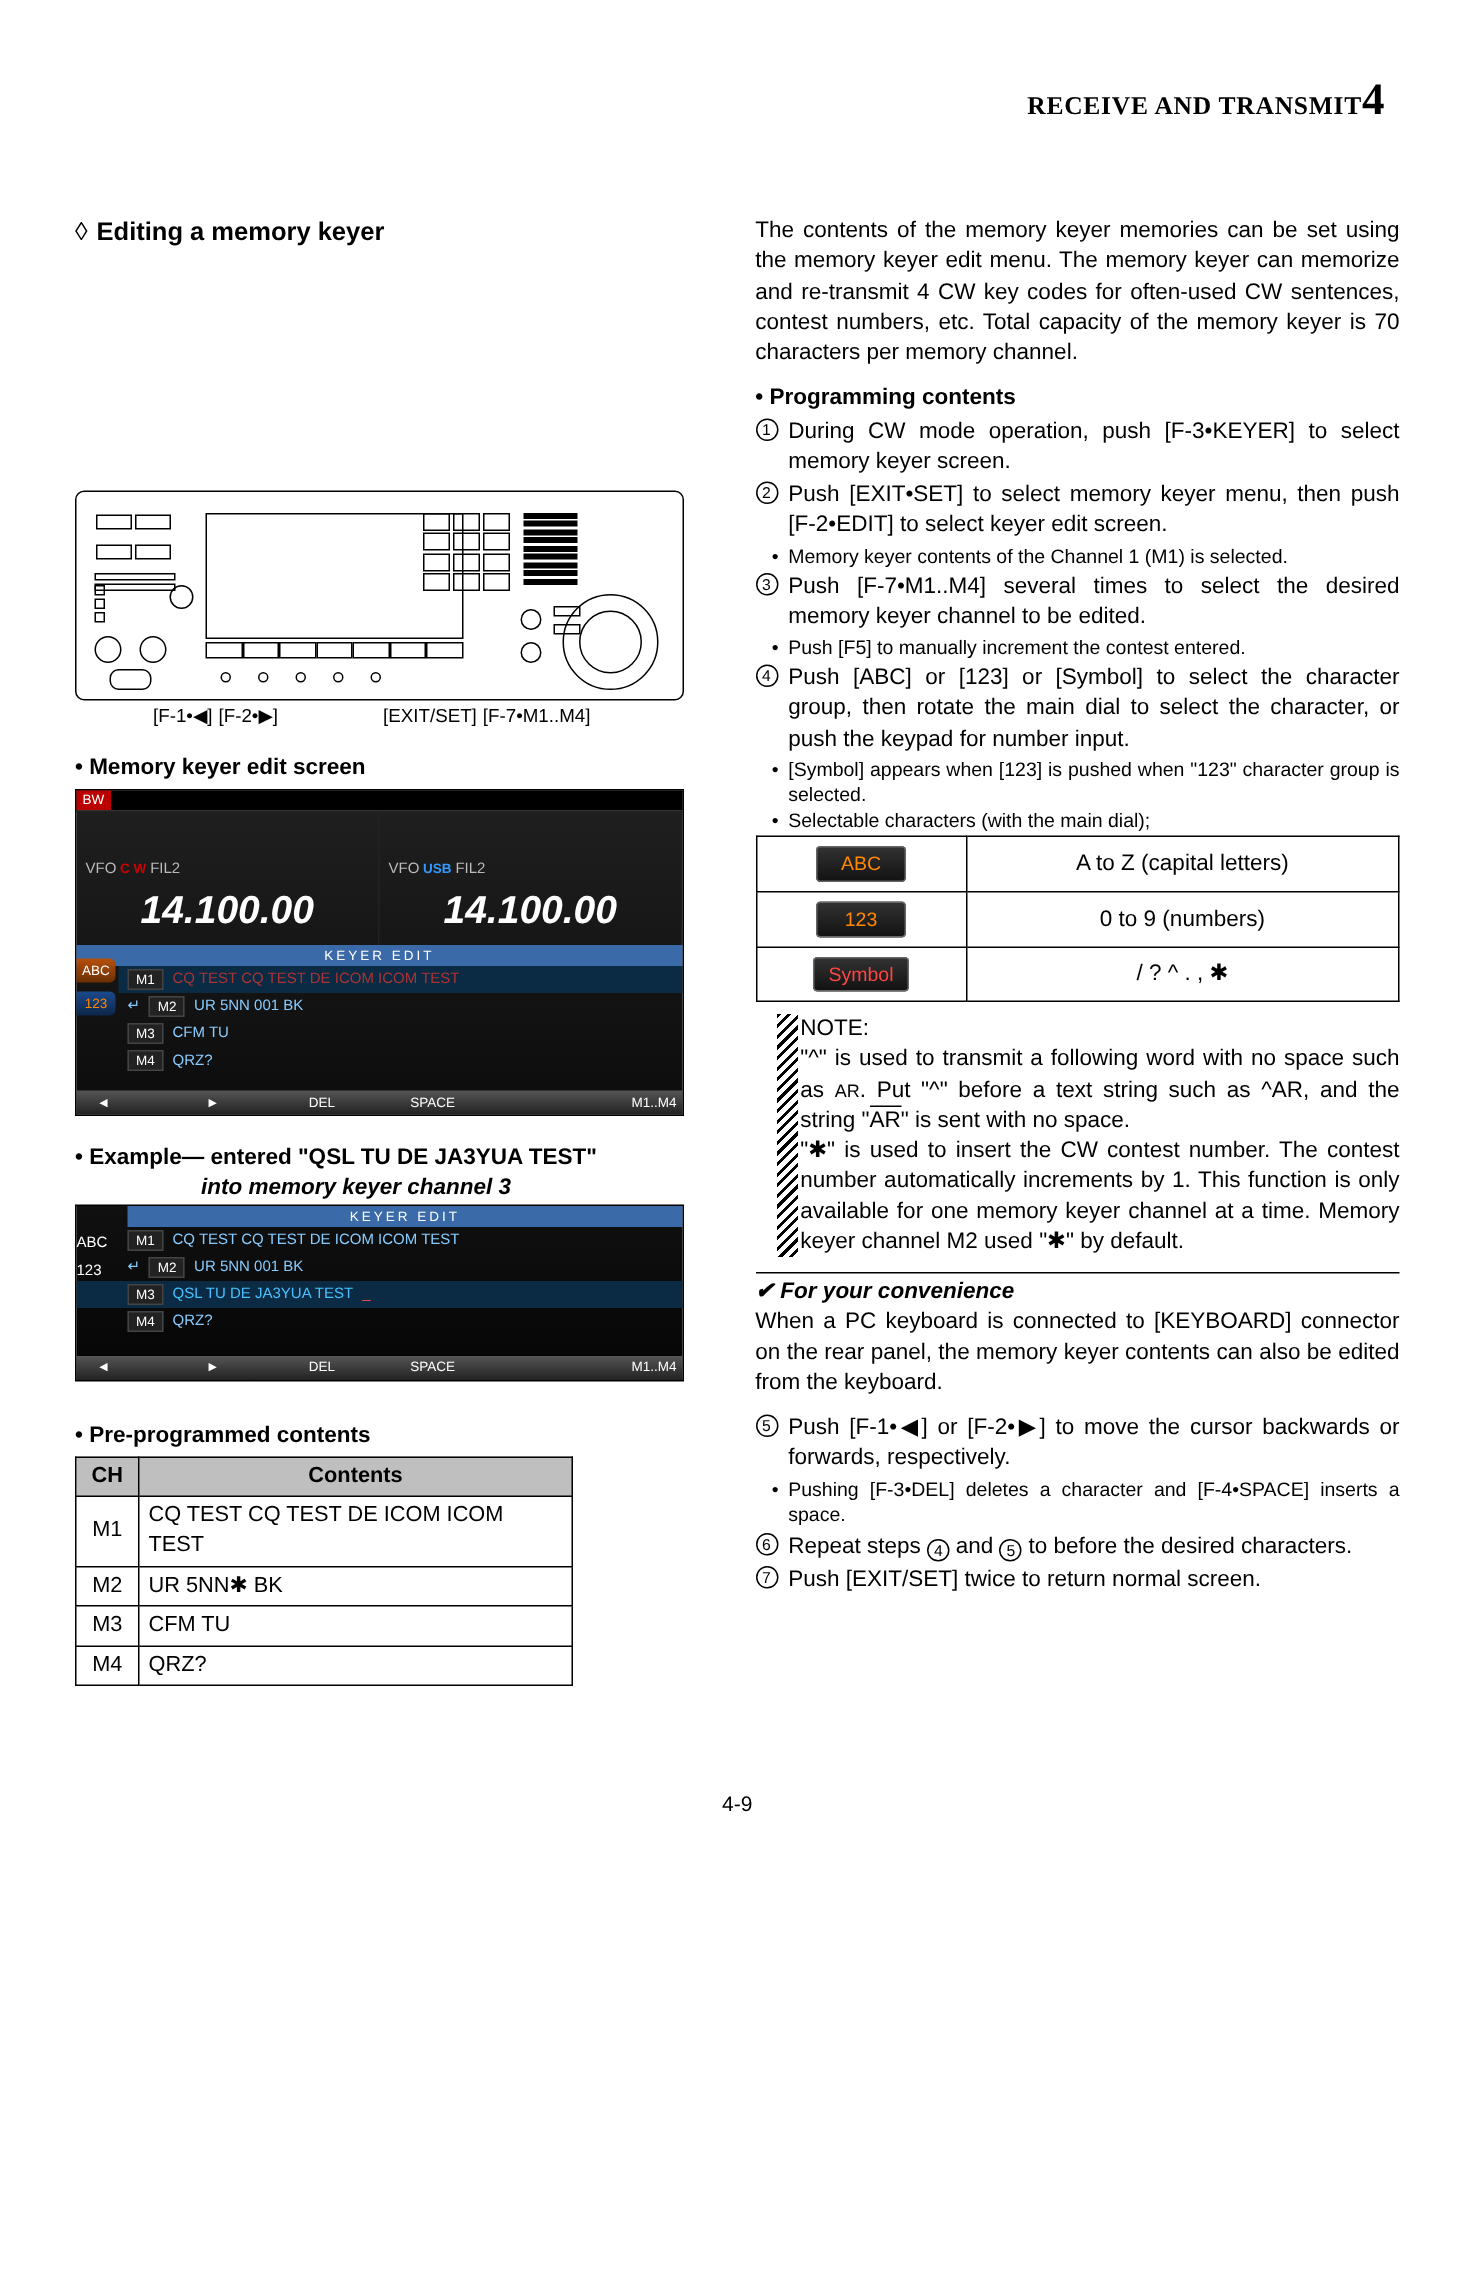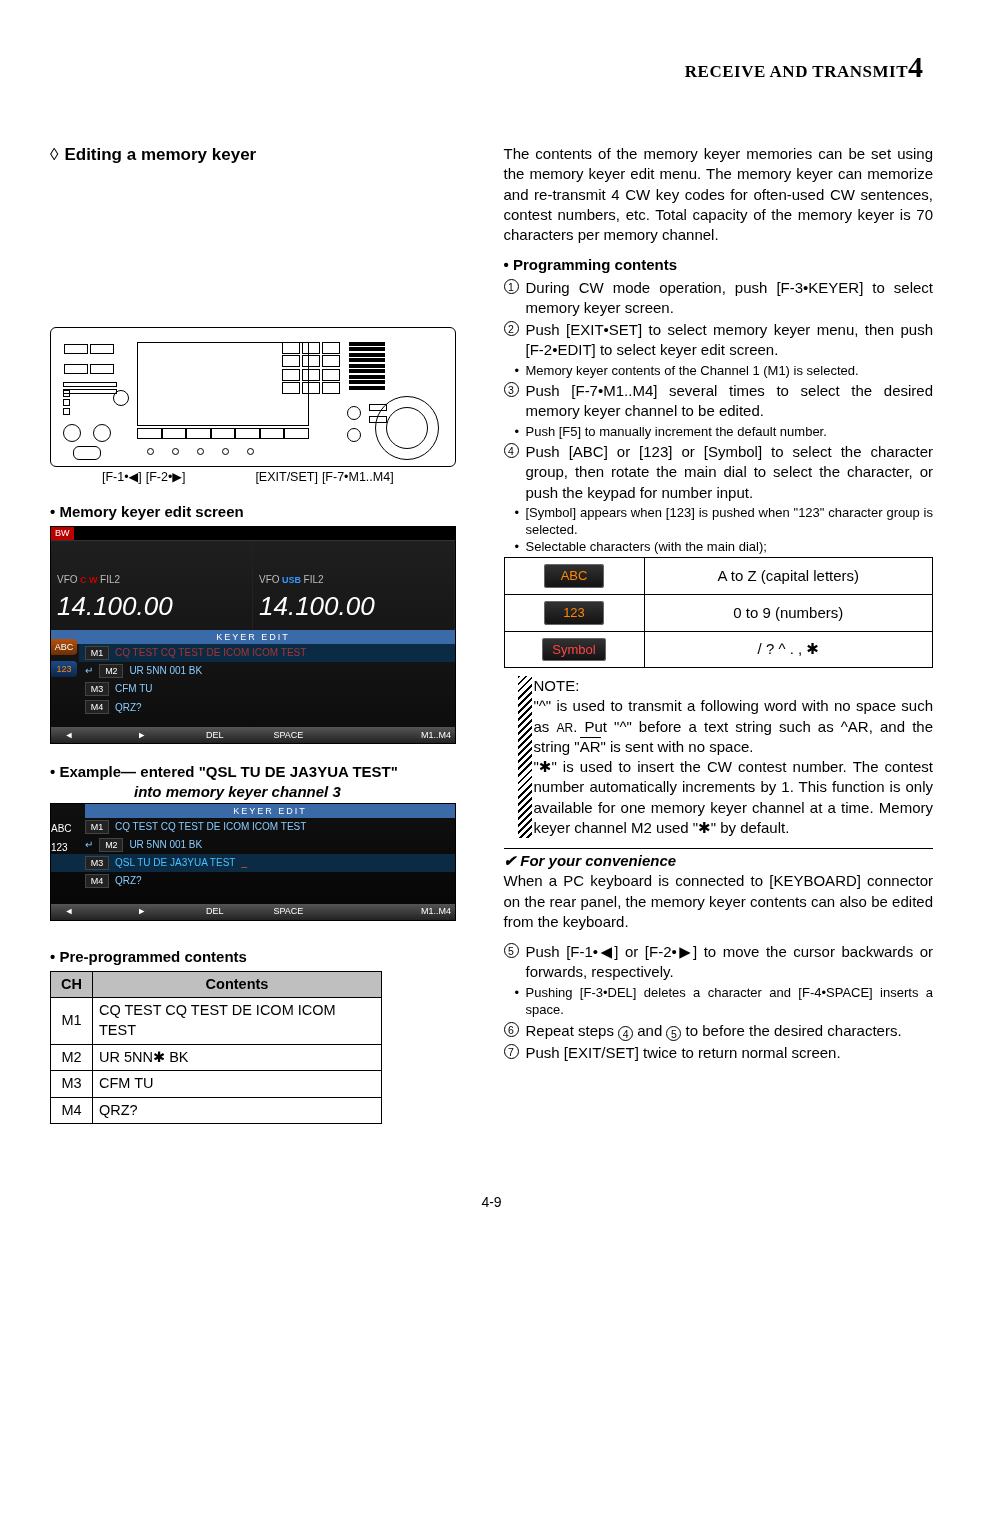--- a/index.html
+++ b/index.html
@@ -112,21 +112,21 @@
     width: 406px; height: 218px; background: linear-gradient(#202020,#0c0c0c);
     border:1px solid #000; position:relative; color:#fff; font-size:9px;
   }
   .shot1 .topbar{ height:14px; background:#000; border-bottom:1px solid #333; display:flex; }
   .shot1 .topbar .red{ background:#b00; color:#fff; padding:0 4px; display:inline-block; }
   .shot1 .split { display:flex; }
   .shot1 .half { width:50%; padding:4px 6px; border-right:1px solid #222; }
   .shot1 .vfo { color:#bbb; font-size:10px; }
   .shot1 .cw { color:#c00; font-weight:bold; }
   .shot1 .usb { color:#39f; font-weight:bold; }
-  .shot1 .freq { font-style:italic; font-weight:normal; font-size:26px; margin:2px 0; font-family:"Arial Black",sans-serif; }
+  .shot1 .freq { font-style:italic; font-weight:bold; font-size:26px; margin:2px 0; font-family:"Arial Black",sans-serif;text-align:center; }
   .shot1 .edit-label { background:#3a6aa8; color:#fff; text-align:center; font-size:9px; padding:1px 0; letter-spacing:2px; }
   .shot1 .mrows { }
   .shot1 .mrow { display:flex; align-items:center; gap:6px; padding:2px 6px; font-size:10px; color:#8cf; }
   .shot1 .mrow .mk { width:24px; background:#222; border:1px solid #444; text-align:center; color:#fff; font-size:9px; }
   .shot1 .mrow.active { background:#0b2b44; }
   .shot1 .mrow.active .txt { color:#a33; }
   .shot1 .softkeys { position:absolute; bottom:0; left:0; right:0; height:16px; background:linear-gradient(#555,#222); display:flex; align-items:center; justify-content:space-between; padding:0 4px; font-size:9px; color:#fff; }
   .shot1 .softkeys span{ display:inline-block; min-width:28px; text-align:center; }
   .shot1 .left-tabs { position:absolute; left:0; top:112px; display:flex; flex-direction:column; gap:6px; }
   .shot1 .tab { width:26px; height:16px; color:#f80; font-size:9px; display:flex; align-items:center; justify-content:center; border-top-right-radius:4px; border-bottom-right-radius:4px; }
@@ -421,21 +421,21 @@
       <div class="r-bold-head">• Programming contents</div>
 
       <ol class="circ">
         <li><span class="num">1</span><span>During CW mode operation, push [F-3•KEYER] to select memory keyer screen.</span></li>
         <li><span class="num">2</span><span>Push [EXIT•SET] to select memory keyer menu, then push [F-2•EDIT] to select keyer edit screen.</span></li>
       </ol>
       <div class="sub-bullet">Memory keyer contents of the Channel 1 (M1) is selected.</div>
       <ol class="circ">
         <li><span class="num">3</span><span>Push [F-7•M1..M4] several times to select the desired memory keyer channel to be edited.</span></li>
       </ol>
-      <div class="sub-bullet">Push [F5] to manually increment the default number.</div>
+      <div class="sub-bullet">Push [F5] to manually increment the contest entered.</div>
       <ol class="circ">
         <li><span class="num">4</span><span>Push [ABC] or [123] or [Symbol] to select the character group, then rotate the main dial to select the character, or push the keypad for number input.</span></li>
       </ol>
       <div class="sub-bullet">[Symbol] appears when [123] is pushed when "123" character group is selected.</div>
       <div class="sub-bullet">Selectable characters (with the main dial);</div>
 
       <table class="key-table">
         <tbody>
         <tr>
           <td><span class="key-badge">ABC</span></td>

